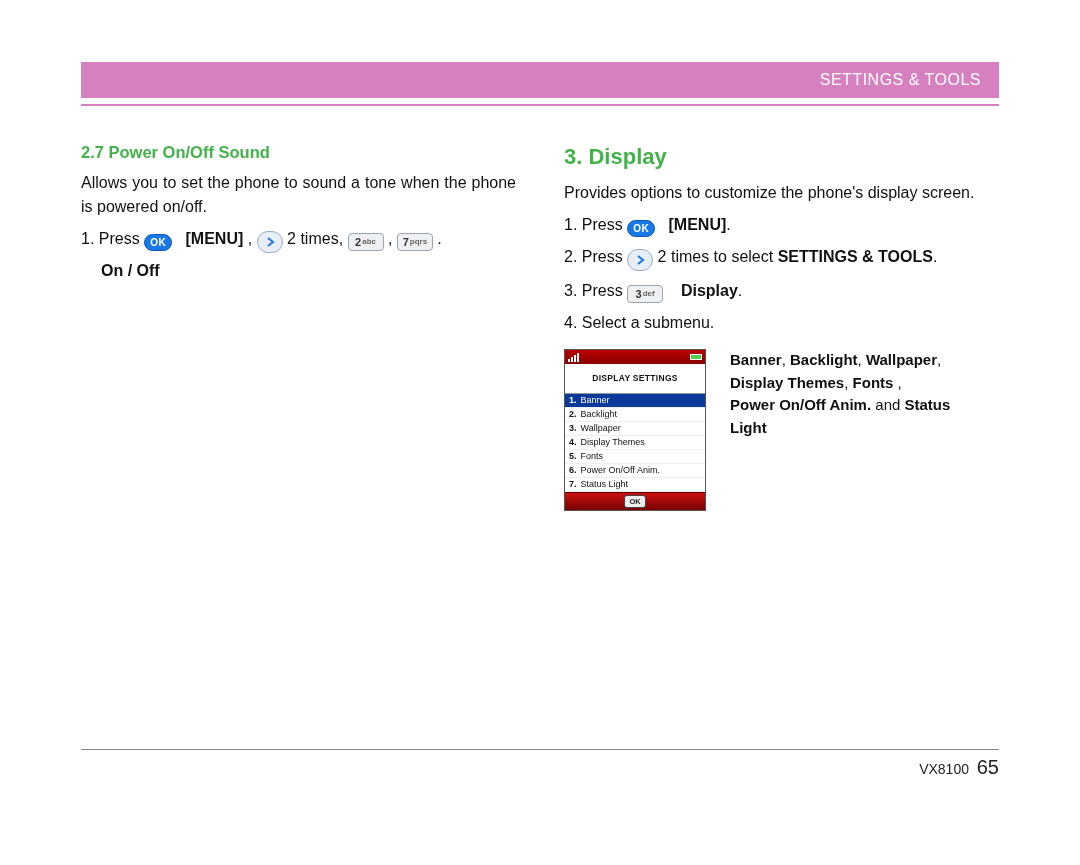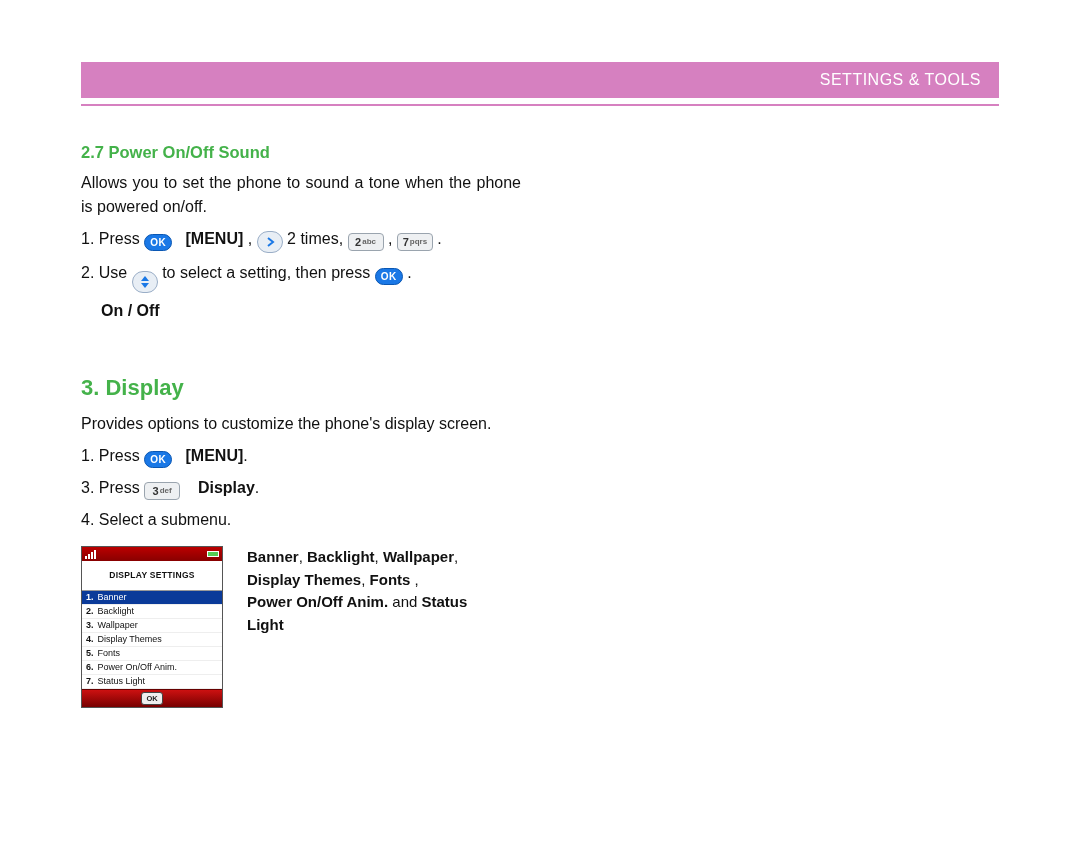--- a/index.html
+++ b/index.html
@@ -22,21 +22,20 @@
     }
     .thinrule {
       height: 2px;
       background: #d680c0;
       margin-top: 6px;
     }
     .columns {
       display: flex;
       gap: 48px;
       margin-top: 34px;
-      flex-direction: column;
     }
     .col {
       width: 440px;
       font-size: 16px;
       line-height: 1.5;
       color: #111;
     }
     .green-heading {
       color: #44b24a;
       font-weight: bold;
@@ -232,49 +231,45 @@
           <span class="kl">abc</span>
         </span>
         <span> , </span>
         <span class="key-icon">
           <span class="kn">7</span>
           <span class="kl">pqrs</span>
         </span>
         <span> .</span>
       </div>
 
-      <div class="step">
-        <span>2.  Use </span>
-        <span class="updown-icon">
-          <svg width="10" height="7" viewBox="0 0 10 7">
-              <path d="M5 1 L9 6 L1 6 Z" fill="#1a78e6"></path>
-            </svg>
-          <svg width="10" height="7" viewBox="0 0 10 7">
-              <path d="M1 1 L9 1 L5 6 Z" fill="#1a78e6"></path>
-            </svg>
-        </span>
-        <span> to select a setting, then press </span>
-        <span class="ok-icon">OK</span>
-        <span> .</span>
-      </div>
 
       <div class="onoff">On / Off</div>
     </div>
 
     <div class="col">
       <div class="h2-green">3. Display</div>
       <div>Provides options to customize the phone's display screen.</div>
 
       <div class="step">
         <span>1.  Press </span>
         <span class="ok-icon">OK</span>
         <span>&nbsp;</span>
         <span class="bold">[MENU]</span><span>.</span>
       </div>
 
+      <div class="step">
+        <span>2.  Press </span>
+        <span class="right-icon">
+          <svg width="12" height="12" viewBox="0 0 12 12">
+              <path d="M4 2 L9 6 L4 10" fill="none" stroke="#1a78e6" stroke-width="2"></path>
+            </svg>
+        </span>
+        <span> 2 times to select </span>
+        <span class="bold">SETTINGS &amp; TOOLS</span><span>.</span>
+      </div>
 
       <div class="step">
         <span>3.  Press </span>
         <span class="key-icon">
           <span class="kn">3</span>
           <span class="kl">def</span>
         </span>
         <span>&nbsp;&nbsp;</span>
         <span class="bold">Display</span><span>.</span>
       </div>

